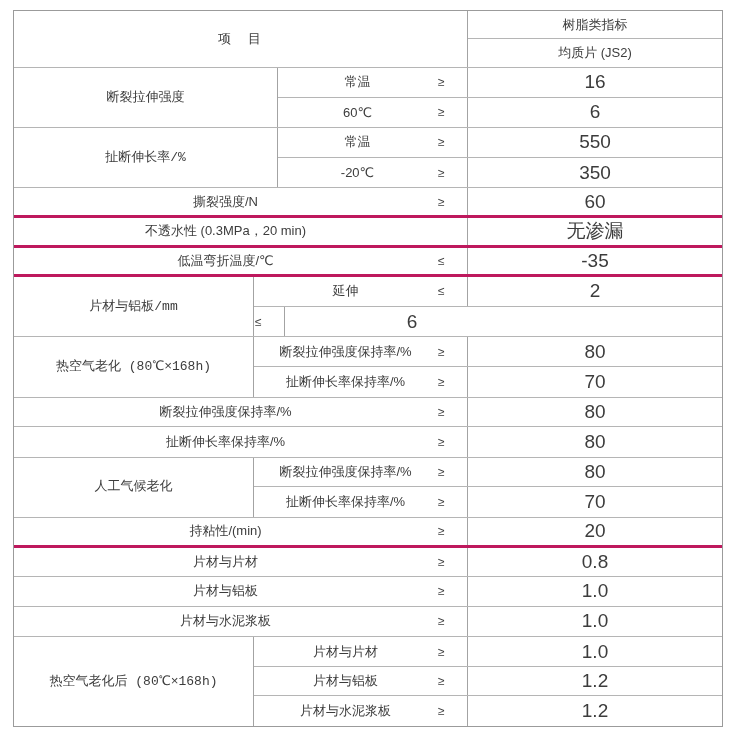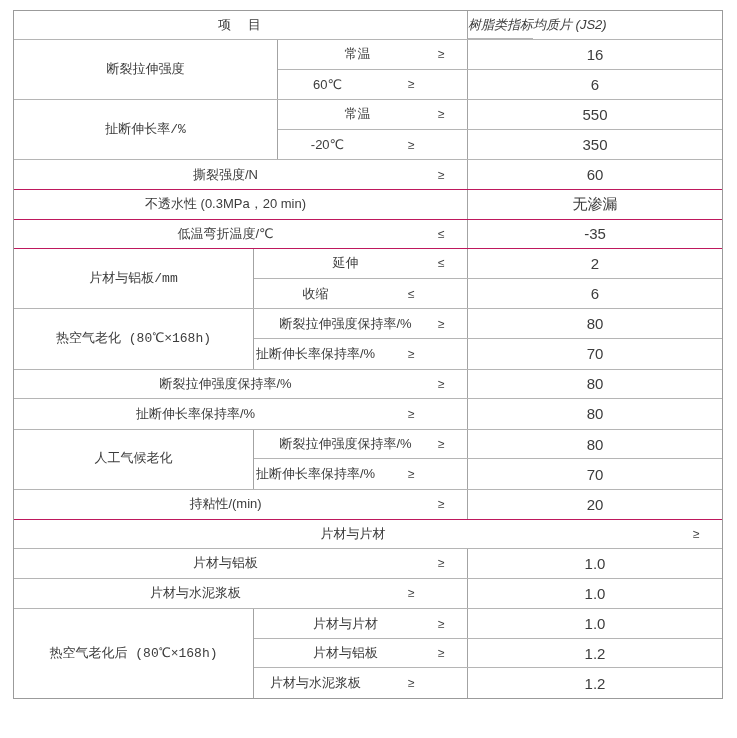--- a/index.html
+++ b/index.html
@@ -19,60 +19,60 @@
     background: #ffffff;
     font-size: 13px;
   }
   
   .hdr { display: flex; border-bottom: 1px solid #b5b5b5; }
   .hdr-item {
     flex: 1;
     display: flex; align-items: center; justify-content: center;
     letter-spacing: 2px;
   }
-  .hdr-right { width: 255px; border-left: 1px solid #a3a3a3; display: flex; flex-direction: row; font-style: italic; }
+  .hdr-right { width: 255px; border-left: 1px solid #a3a3a3; display: flex; flex-direction: column; }
   .hdr-cell {
     height: 28px;
     display: flex; align-items: center; justify-content: center;
   }
   .hdr-cell.first { border-bottom: 1px solid #b5b5b5; }
   
   .section { display: flex; border-bottom: 1px solid #b5b5b5; }
   .section:last-child { border-bottom: none; }
   .glabel {
     display: flex; flex-direction: column; align-items: center; justify-content: center;
     text-align: center;
     border-right: 1px solid #a3a3a3;
     line-height: 2.15em;
     font-family: Liberation Mono, monospace;
   }
   .g-top { width: 264px; }
   .g-low { width: 240px; }
   .subcol { flex: 1; display: flex; flex-direction: column; }
   .subrow { display: flex; height: 29.6px; border-bottom: 1px solid #b5b5b5; }
-  .subrow:last-child { border-bottom: none; gap: 30px; }
+  .subrow:last-child { border-bottom: none; }
   .cond {
     flex: 1;
     display: flex; align-items: center; justify-content: center;
     text-align: center;
   }
   .sym {
     width: 30px;
     display: flex; align-items: center; justify-content: flex-start;
     font-size: 12px;
     padding-left: 1px;
   }
   .val {
     width: 255px;
     border-left: 1px solid #a3a3a3;
     display: flex; align-items: center; justify-content: center;
-    font-size: 15px;
+    font-size: 19px;
   }
   
-  .fullrow { display: flex; height: 29.6px; border-bottom: 1px solid #be185d; }
+  .fullrow { display: flex; height: 29.6px; border-bottom: 3px solid #be185d; }
   .flabel {
     flex: 1;
     display: flex; align-items: center; justify-content: center;
     text-align: center;
   }
 </style>
 </head>
 <body>
 
 <div class="spec-table">
@@ -137,21 +137,20 @@
 
   <div class="section">
     <div class="glabel g-low">片材与铝板/mm</div>
     <div class="subcol">
       <div class="subrow">
         <div class="cond">延伸</div>
         <div class="sym">≤</div>
         <div class="val">2</div>
       </div>
       <div class="subrow">
-        <div class="cond">收缩</div>
         <div class="sym">≤</div>
         <div class="val">6</div>
       </div>
     </div>
   </div>
 
   <div class="section">
     <div class="glabel g-low">热空气老化 (80℃×168h)</div>
     <div class="subcol">
       <div class="subrow">
@@ -202,20 +201,21 @@
     <div class="flabel">持粘性/(min)</div>
     <div class="sym">≥</div>
     <div class="val">20</div>
   </div>
 
   <div class="section">
     <div class="subcol">
       <div class="subrow">
         <div class="cond">片材与片材</div>
         <div class="sym">≥</div>
+        <div class="val">0.8</div>
       </div>
       <div class="subrow">
         <div class="cond">片材与铝板</div>
         <div class="sym">≥</div>
         <div class="val">1.0</div>
       </div>
       <div class="subrow">
         <div class="cond">片材与水泥浆板</div>
         <div class="sym">≥</div>
         <div class="val">1.0</div>

